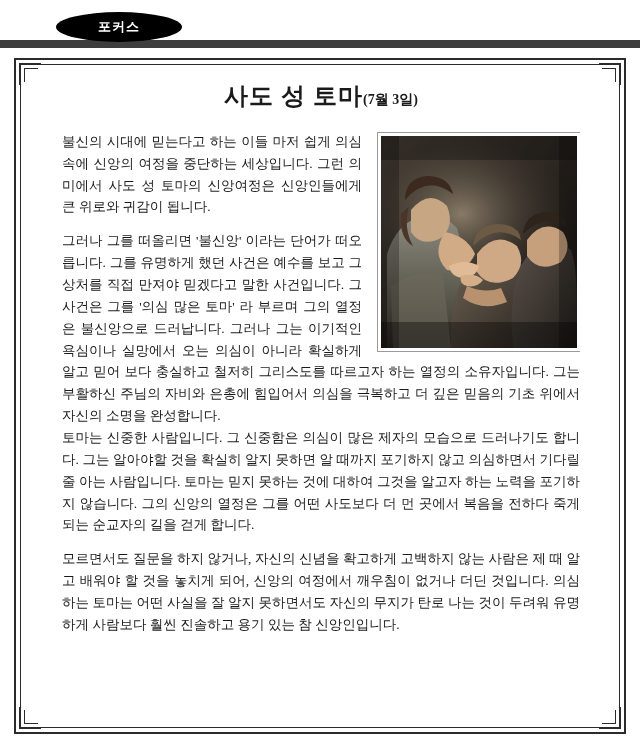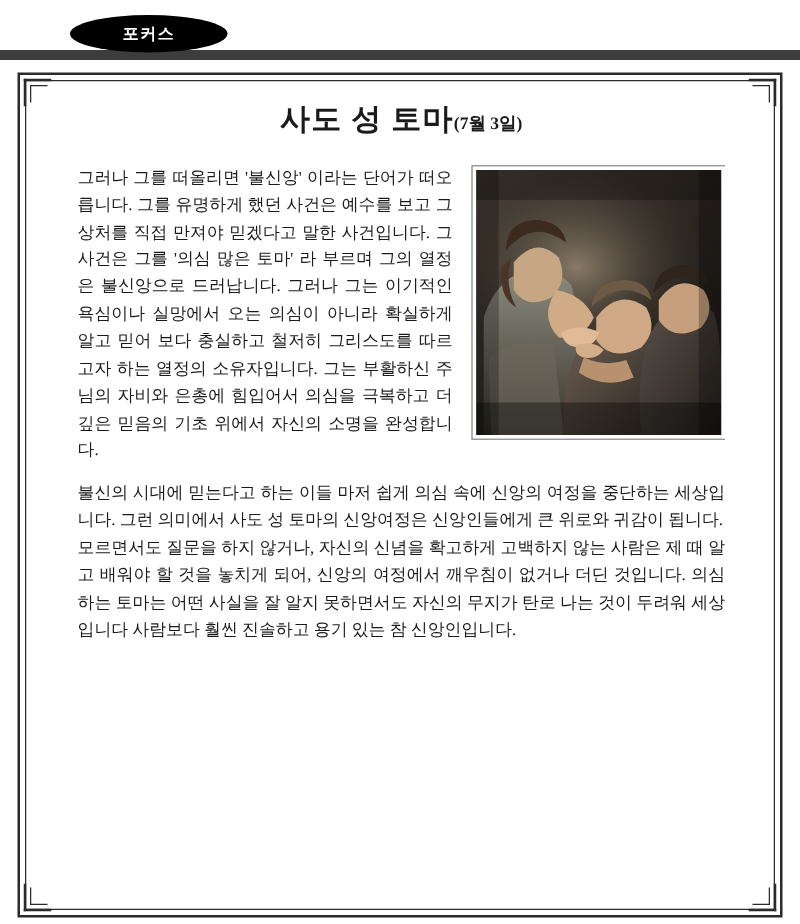--- a/index.html
+++ b/index.html
@@ -249,20 +249,21 @@
 
           <rect x="0" y="0" width="196" height="212" fill="none"></rect>
           <path d="M0 0 H196 V212 H0 Z" fill="none"></path>
           <rect x="0" y="0" width="196" height="24" fill="#000" opacity="0.28"></rect>
           <rect x="0" y="186" width="196" height="26" fill="#000" opacity="0.35"></rect>
           <rect x="0" y="0" width="18" height="212" fill="#000" opacity="0.25"></rect>
           <rect x="178" y="0" width="18" height="212" fill="#000" opacity="0.25"></rect>
         </svg>
       </figure>
 
+      <p class="body-text">불신의 시대에 믿는다고 하는 이들 마저 쉽게 의심 속에 신앙의 여정을 중단하는 세상입니다. 그런 의미에서 사도 성 토마의 신앙여정은 신앙인들에게 큰 위로와 귀감이 됩니다.</p>
       <p class="body-text">그러나 그를 떠올리면 '불신앙' 이라는 단어가 떠오릅니다. 그를 유명하게 했던 사건은 예수를 보고 그 상처를 직접 만져야 믿겠다고 말한 사건입니다. 그 사건은 그를 '의심 많은 토마' 라 부르며 그의 열정은 불신앙으로 드러납니다. 그러나 그는 이기적인 욕심이나 실망에서 오는 의심이 아니라 확실하게 알고 믿어 보다 충실하고 철저히 그리스도를 따르고자 하는 열정의 소유자입니다. 그는 부활하신 주님의 자비와 은총에 힘입어서 의심을 극복하고 더 깊은 믿음의 기초 위에서 자신의 소명을 완성합니다.</p>
-      <p class="body-text">불신의 시대에 믿는다고 하는 이들 마저 쉽게 의심 속에 신앙의 여정을 중단하는 세상입니다. 그런 의미에서 사도 성 토마의 신앙여정은 신앙인들에게 큰 위로와 귀감이 됩니다.</p>
     </div>
 
-    <p class="body-text">모르면서도 질문을 하지 않거나, 자신의 신념을 확고하게 고백하지 않는 사람은 제 때 알고 배워야 할 것을 놓치게 되어, 신앙의 여정에서 깨우침이 없거나 더딘 것입니다. 의심하는 토마는 어떤 사실을 잘 알지 못하면서도 자신의 무지가 탄로 나는 것이 두려워 세상입니다 사람보다 훨씬 진솔하고 용기 있는 참 신앙인입니다.</p>
+    <p class="body-text">토마는 신중한 사람입니다. 그 신중함은 의심이 많은 제자의 모습으로 드러나기도 합니다. 그는 알아야할 것을 확실히 알지 못하면 알 때까지 포기하지 않고 의심하면서 기다릴 줄 아는 사람입니다. 토마는 믿지 못하는 것에 대하여 그것을 알고자 하는 노력을 포기하지 않습니다. 그의 신앙의 열정은 그를 어떤 사도보다 더 먼 곳에서 복음을 전하다 죽게 되는 순교자의 길을 걷게 합니다.</p>
+    <p class="body-text">모르면서도 질문을 하지 않거나, 자신의 신념을 확고하게 고백하지 않는 사람은 제 때 알고 배워야 할 것을 놓치게 되어, 신앙의 여정에서 깨우침이 없거나 더딘 것입니다. 의심하는 토마는 어떤 사실을 잘 알지 못하면서도 자신의 무지가 탄로 나는 것이 두려워 유명하게 사람보다 훨씬 진솔하고 용기 있는 참 신앙인입니다.</p>
 
   </div>
 </div>
 
 </body></html>

